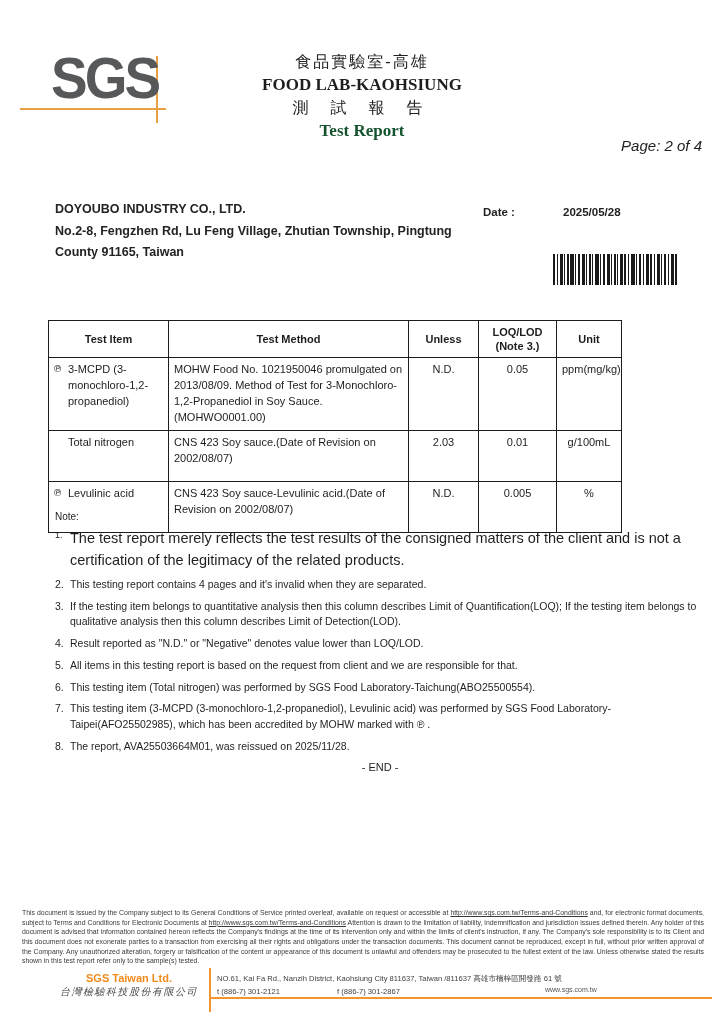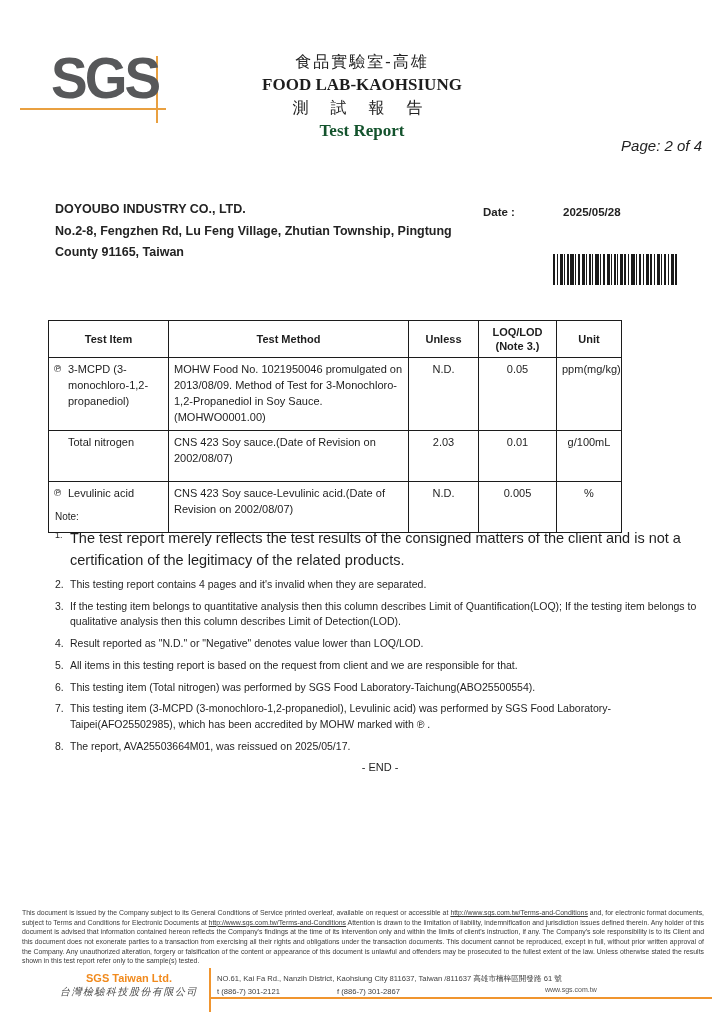--- a/index.html
+++ b/index.html
@@ -239,21 +239,21 @@
     <div class="note-item">
       <span class="note-num">6.</span>
       <span class="note-body">This testing item (Total nitrogen) was performed by SGS Food Laboratory-Taichung(ABO25500554).</span>
     </div>
     <div class="note-item">
       <span class="note-num">7.</span>
       <span class="note-body">This testing item (3-MCPD (3-monochloro-1,2-propanediol), Levulinic acid) was performed by SGS Food Laboratory-Taipei(AFO25502985), which has been accredited by MOHW marked with ℗ .</span>
     </div>
     <div class="note-item">
       <span class="note-num">8.</span>
-      <span class="note-body">The report, AVA25503664M01, was reissued on 2025/05/17.</span>
+      <span class="note-body">The report, AVA25503664M01, was reissued on 2025/11/28.</span>
     </div>
 
     <div class="end-marker">- END -</div>
   </div>
 
   <p class="legal"><span>This document is issued by the Company subject to its General Conditions of Service printed overleaf, available on request or accessible at </span><span class="tlink">http://www.sgs.com.tw/Terms-and-Conditions</span><span> and, for electronic format documents, subject to Terms and Conditions for Electronic Documents at </span><span class="tlink">http://www.sgs.com.tw/Terms-and-Conditions</span><span> Attention is drawn to the limitation of liability, indemnification and jurisdiction issues defined therein. Any holder of this document is advised that information contained hereon reflects the Company's findings at the time of its intervention only and within the limits of client's instruction, if any. The Company's sole responsibility is to its Client and this document does not exonerate parties to a transaction from exercising all their rights and obligations under the transaction documents. This document cannot be reproduced, except in full, without prior written approval of the Company. Any unauthorized alteration, forgery or falsification of the content or appearance of this document is unlawful and offenders may be prosecuted to the fullest extent of the law. Unless otherwise stated the results shown in this test report refer only to the sample(s) tested.</span></p>
 
   <div class="f-company">
     <div class="f-name-en">SGS Taiwan Ltd.</div>
     <div class="f-name-zh">台灣檢驗科技股份有限公司</div>

